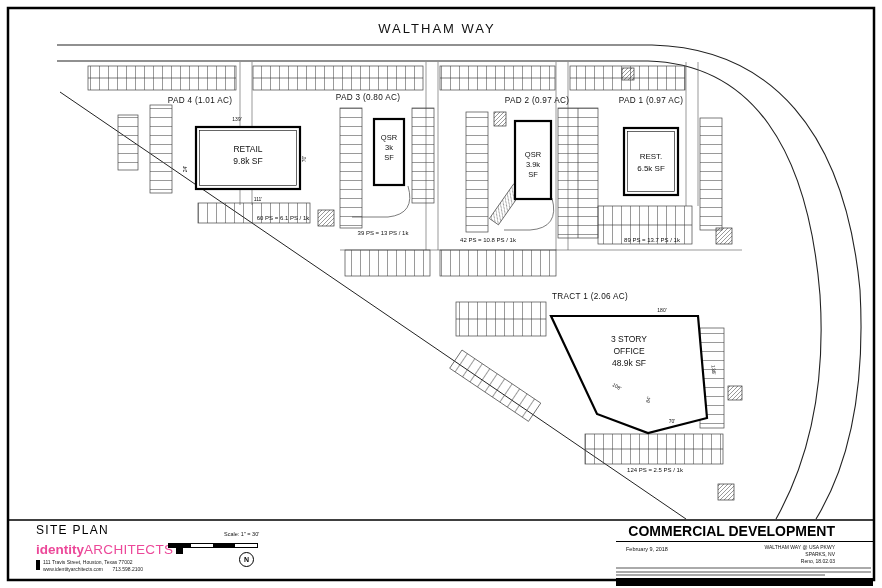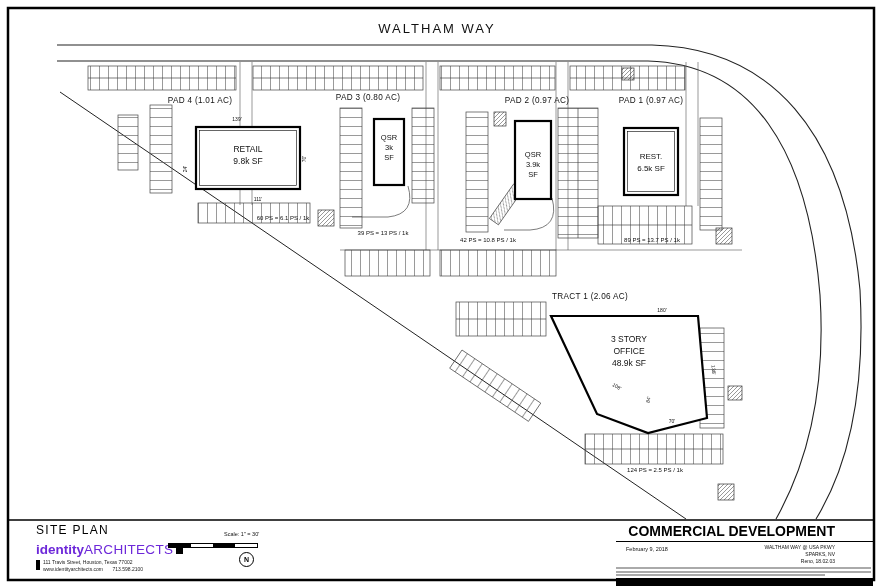--- a/index.html
+++ b/index.html
@@ -8,21 +8,21 @@
   .page {
     position: relative; width: 882px; height: 588px;
     background: #ffffff; overflow: hidden;
   }
   .plan-svg { position: absolute; left: 0; top: 0; }
   svg text { font-family: "Liberation Sans", sans-serif; fill: #111; }
 
   
   .tb-left { position: absolute; left: 36px; top: 523px; }
   .sheet-title { font-size: 12px; letter-spacing: 1.3px; color: #000; }
-  .firm-line { margin-top: 5px; font-size: 13.5px; color: #6d28d9; display: flex; align-items: center; }
+  .firm-line { margin-top: 5px; font-size: 13.5px; color: #ec4899; display: flex; align-items: center; }
   .firm-bold { font-weight: bold; }
   .firm-rest { font-weight: normal; letter-spacing: 0.3px; }
   .firm-mark { display: inline-block; width: 7px; height: 9px; background: #000; margin-left: 3px; }
   .firm-contact { margin-top: 2px; display: flex; align-items: flex-start; }
   .firm-bullet { width: 4px; height: 10px; background: #000; margin-right: 3px; margin-top: 1px; }
   .firm-contact-lines { font-size: 5px; line-height: 1.3; color: #222; }
   .firm-web-phone span { margin-right: 8px; }
 
   .scale-label { position: absolute; left: 224px; top: 531px; font-size: 5.5px; color: #111; }
   .scale-bar { position: absolute; left: 168px; top: 543px; width: 90px; height: 5px;

